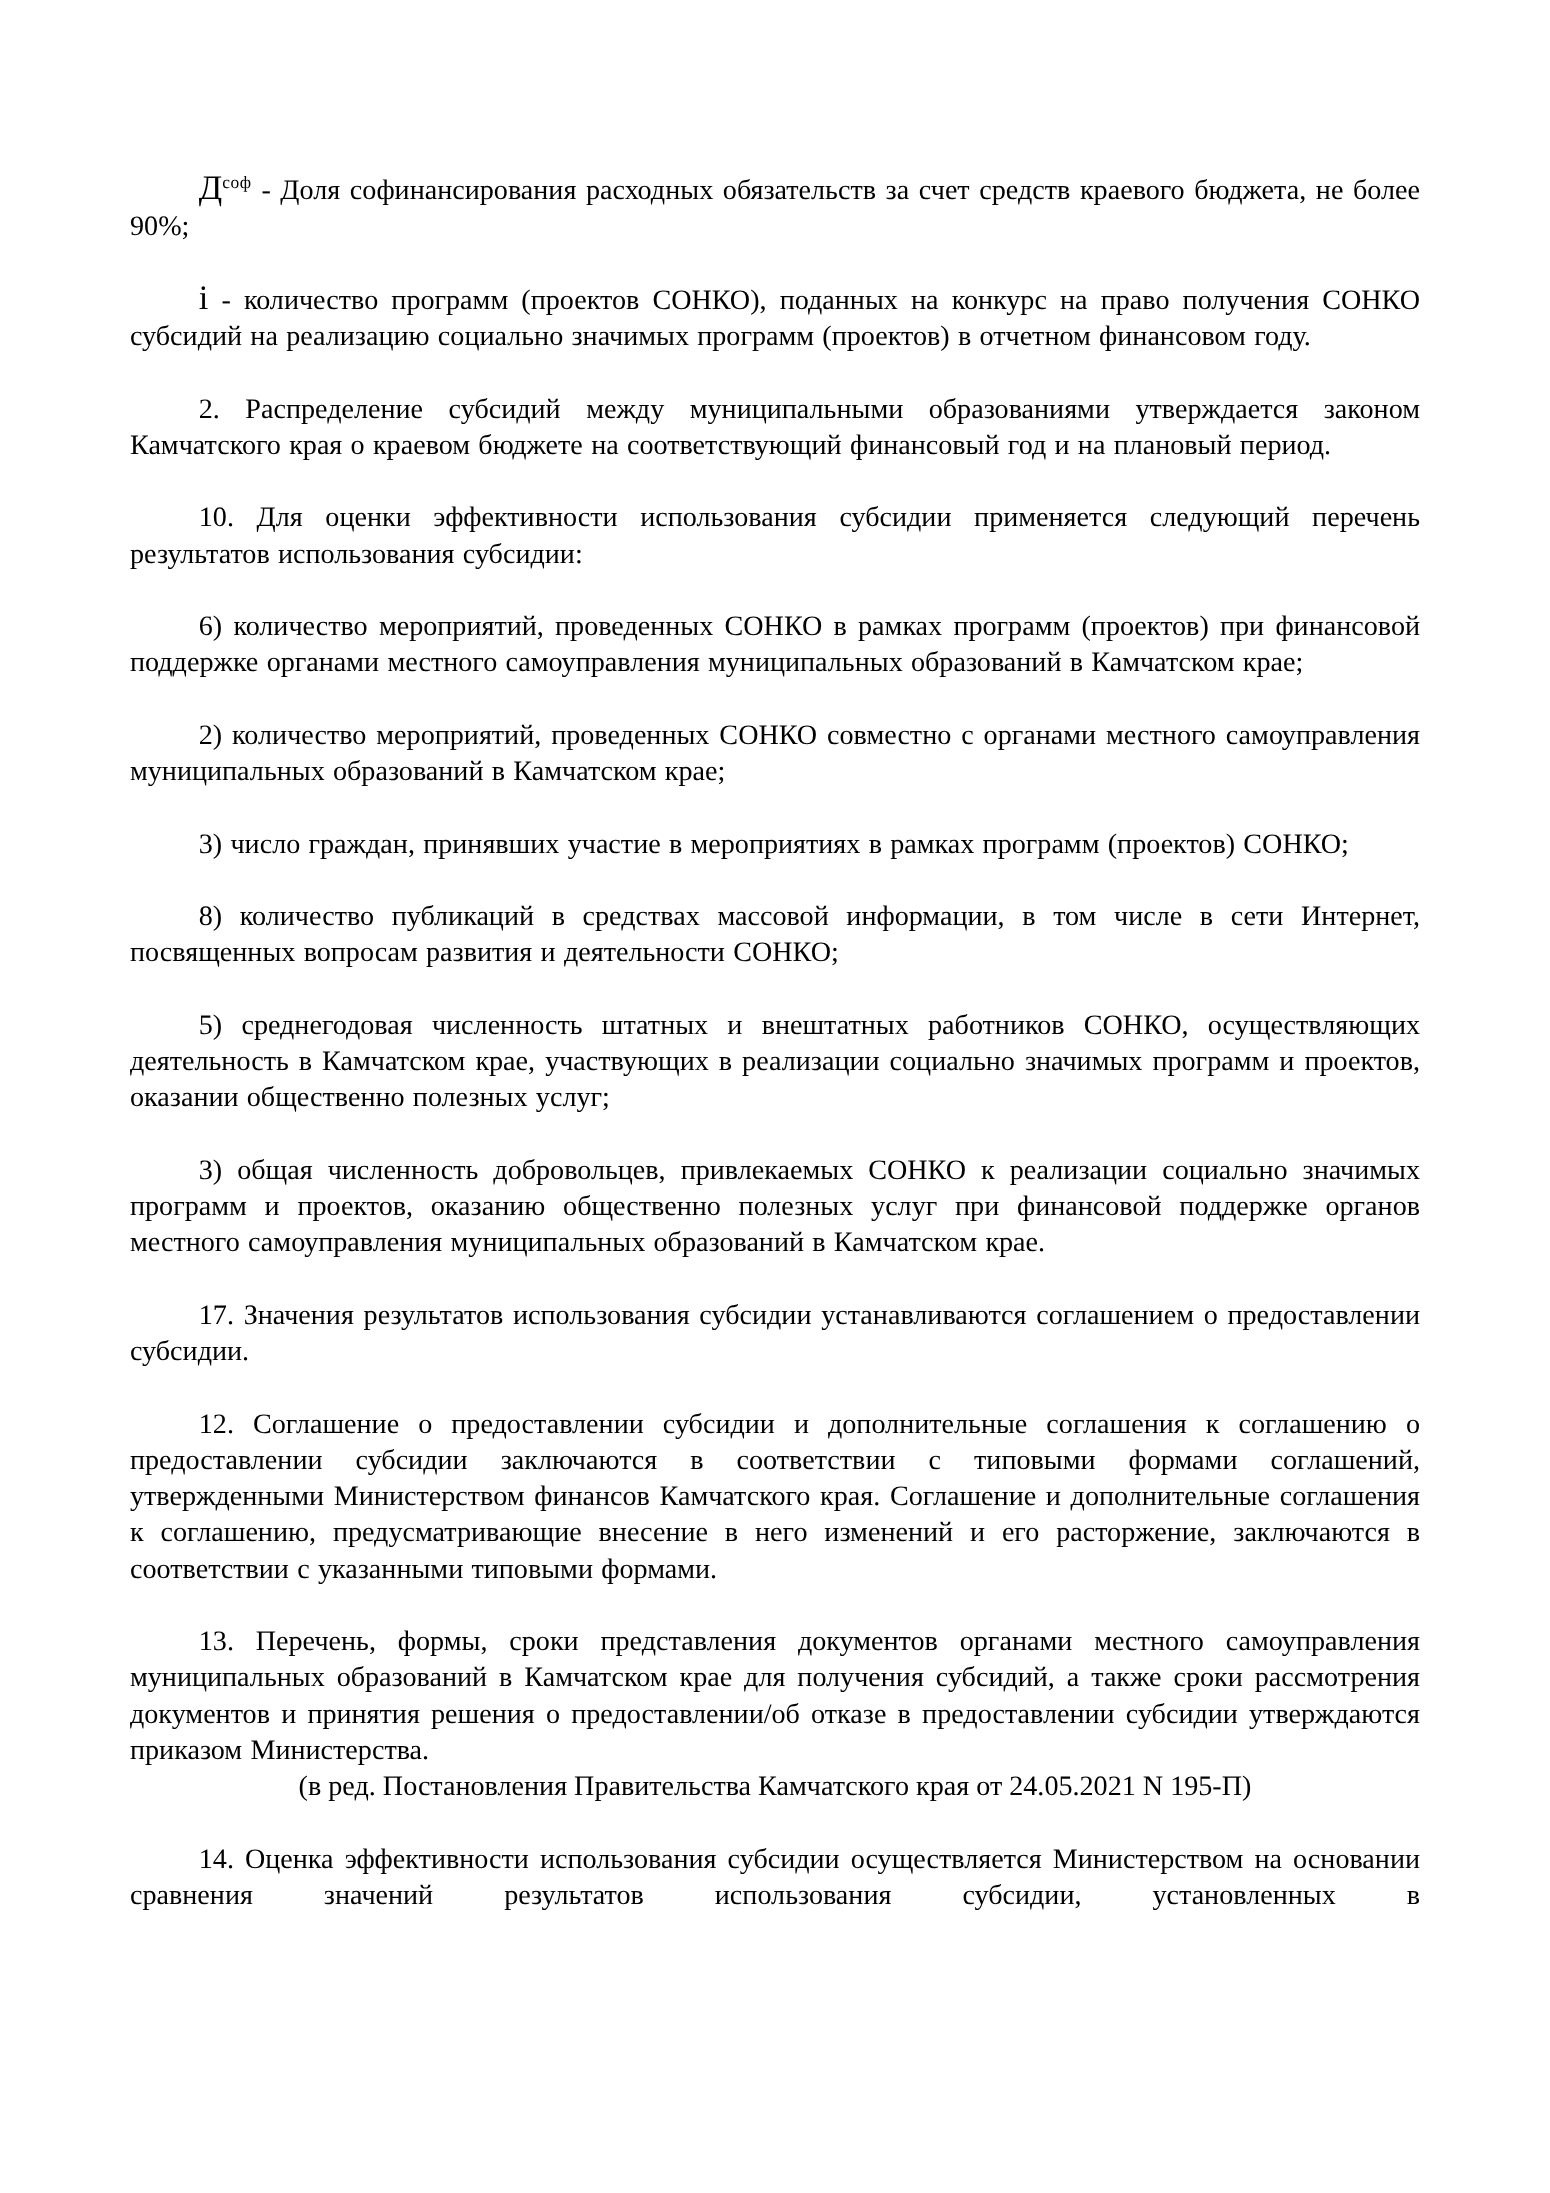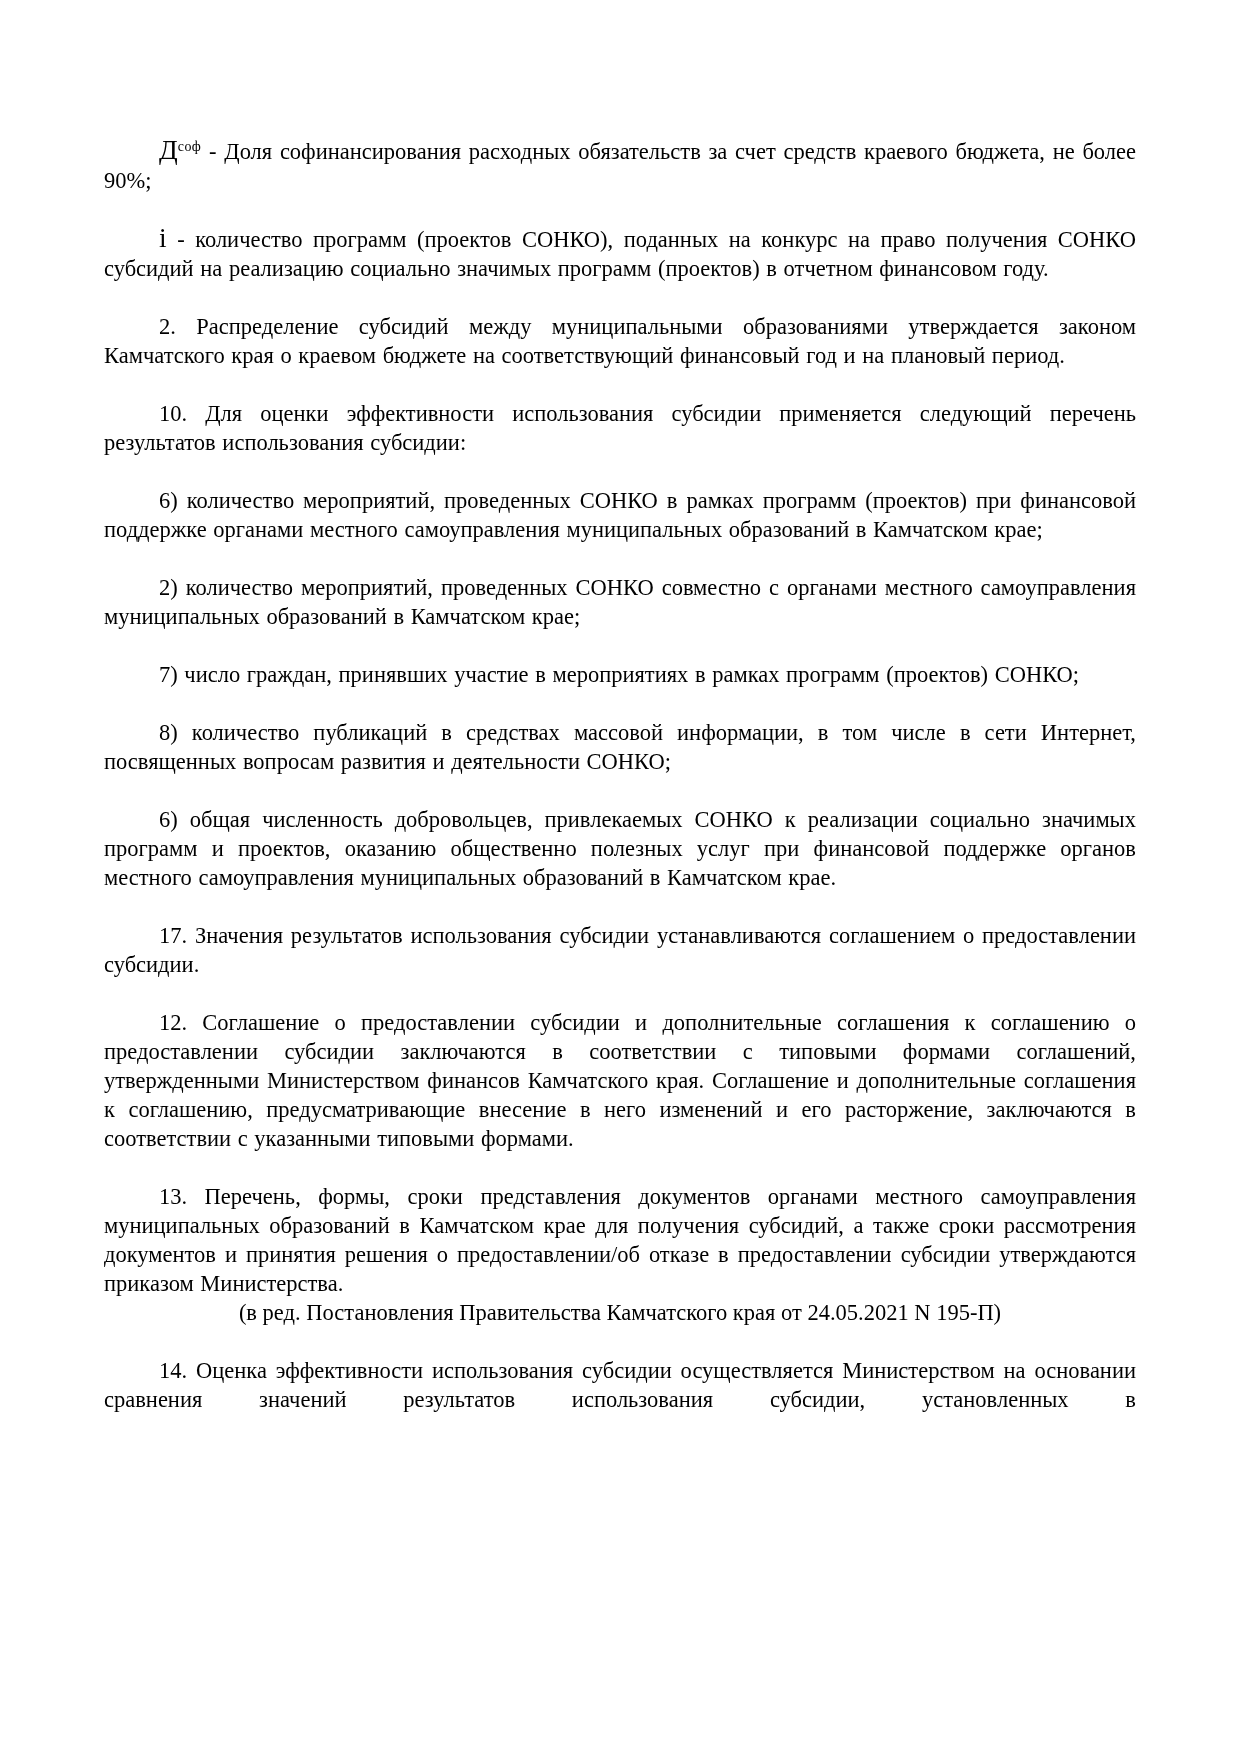--- a/index.html
+++ b/index.html
@@ -57,26 +57,27 @@
   <p class="para"><span class="formula-sym">i</span><span> - количество программ (проектов СОНКО), поданных на конкурс на право получения СОНКО субсидий на реализацию социально значимых программ (проектов) в отчетном финансовом году.</span></p>
 
   <p class="para">2. Распределение субсидий между муниципальными образованиями утверждается законом Камчатского края о краевом бюджете на соответствующий финансовый год и на плановый период.</p>
 
   <p class="para">10. Для оценки эффективности использования субсидии применяется следующий перечень результатов использования субсидии:</p>
 
   <p class="para">6) количество мероприятий, проведенных СОНКО в рамках программ (проектов) при финансовой поддержке органами местного самоуправления муниципальных образований в Камчатском крае;</p>
 
   <p class="para">2) количество мероприятий, проведенных СОНКО совместно с органами местного самоуправления муниципальных образований в Камчатском крае;</p>
 
-  <p class="para">7) число граждан, принявших участие в мероприятиях в рамках программ (проектов) СОНКО;</p>
+  <p class="para">3) число граждан, принявших участие в мероприятиях в рамках программ (проектов) СОНКО;</p>
 
   <p class="para">8) количество публикаций в средствах массовой информации, в том числе в сети Интернет, посвященных вопросам развития и деятельности СОНКО;</p>
 
+  <p class="para">5) среднегодовая численность штатных и внештатных работников СОНКО, осуществляющих деятельность в Камчатском крае, участвующих в реализации социально значимых программ и проектов, оказании общественно полезных услуг;</p>
 
-  <p class="para">6) общая численность добровольцев, привлекаемых СОНКО к реализации социально значимых программ и проектов, оказанию общественно полезных услуг при финансовой поддержке органов местного самоуправления муниципальных образований в Камчатском крае.</p>
+  <p class="para">3) общая численность добровольцев, привлекаемых СОНКО к реализации социально значимых программ и проектов, оказанию общественно полезных услуг при финансовой поддержке органов местного самоуправления муниципальных образований в Камчатском крае.</p>
 
   <p class="para">17. Значения результатов использования субсидии устанавливаются соглашением о предоставлении субсидии.</p>
 
   <p class="para">12. Соглашение о предоставлении субсидии и дополнительные соглашения к соглашению о предоставлении субсидии заключаются в соответствии с типовыми формами соглашений, утвержденными Министерством финансов Камчатского края. Соглашение и дополнительные соглашения к соглашению, предусматривающие внесение в него изменений и его расторжение, заключаются в соответствии с указанными типовыми формами.</p>
 
   <p class="para no-gap">13. Перечень, формы, сроки представления документов органами местного самоуправления муниципальных образований в Камчатском крае для получения субсидий, а также сроки рассмотрения документов и принятия решения о предоставлении/об отказе в предоставлении субсидии утверждаются приказом Министерства.</p>
 
   <p class="amendment">(в ред. Постановления Правительства Камчатского края от 24.05.2021 N 195-П)</p>
 
   <p class="para force-last">14. Оценка эффективности использования субсидии осуществляется Министерством на основании сравнения значений результатов использования субсидии, установленных в</p>

